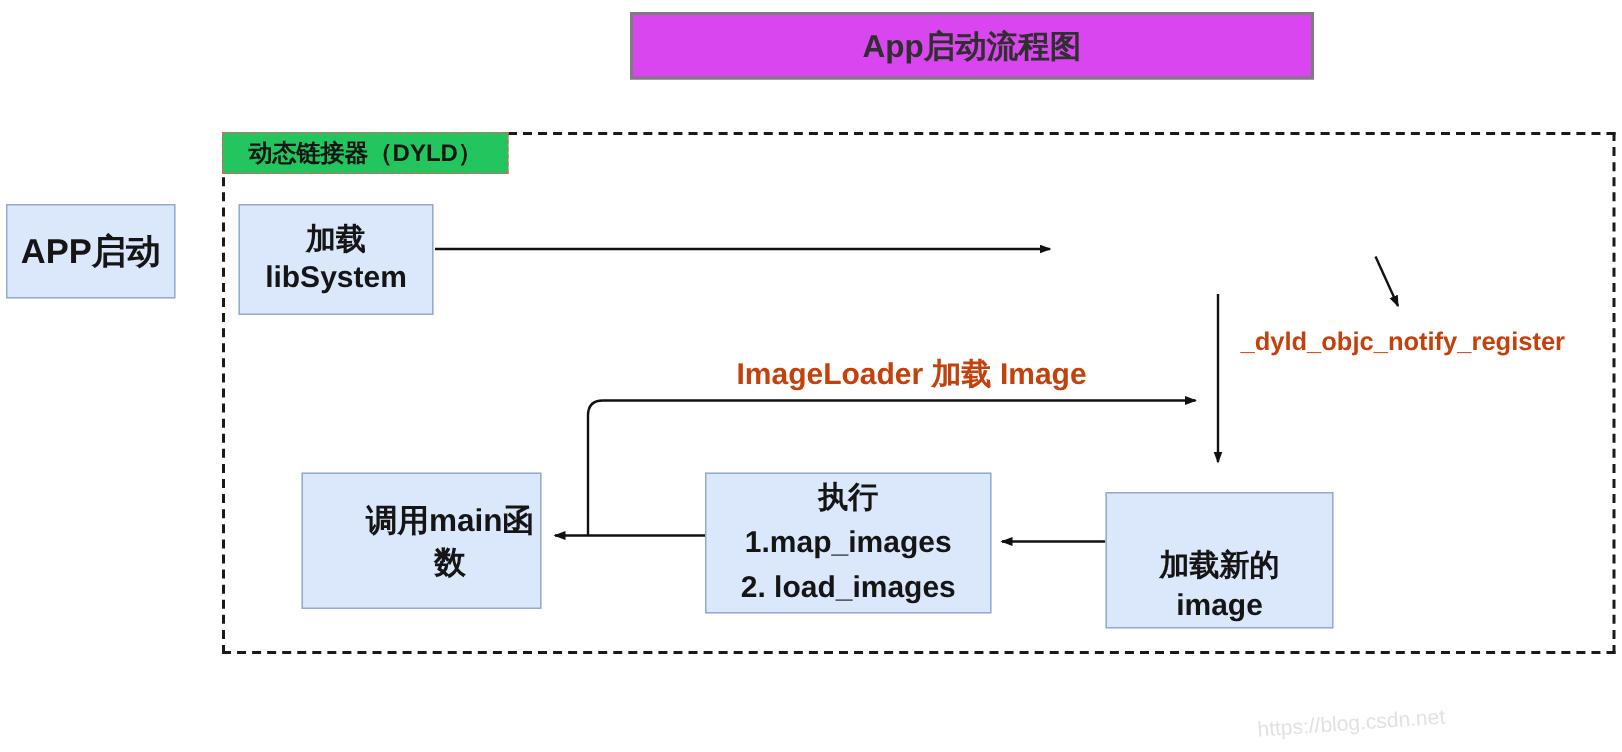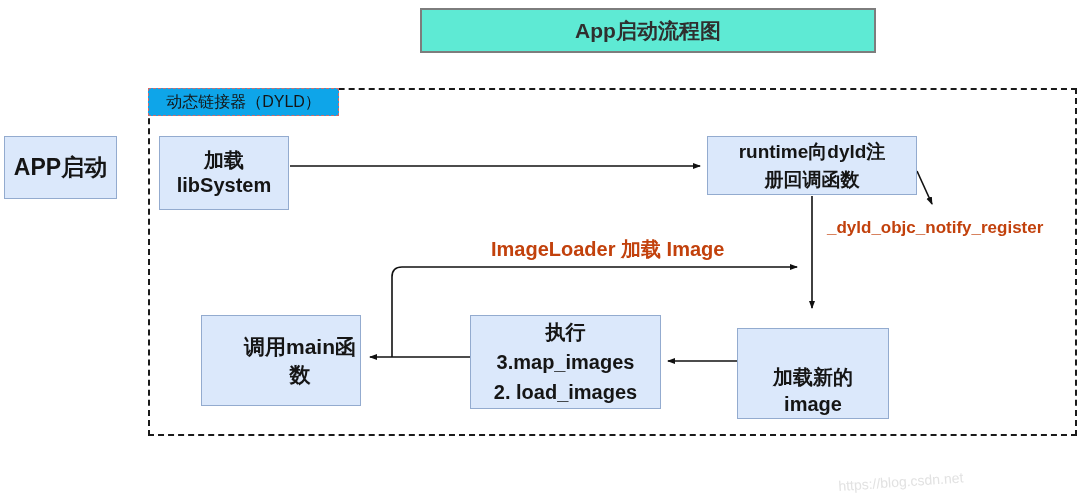--- a/index.html
+++ b/index.html
@@ -7,30 +7,30 @@
     position:relative; width:1081px; height:501px; background:#ffffff;
     font-family:"Liberation Sans", sans-serif; overflow:hidden;
   }
   .connectors { position:absolute; left:0; top:0; z-index:1; }
   .box {
     position:absolute; z-index:2; display:flex; flex-direction:column;
     align-items:center; justify-content:center; text-align:center;
     font-weight:bold; color:#151515; box-sizing:border-box;
   }
   .blue  { background:#dbe8fb; border:1px solid #93abcf; }
-  .gray  { background:#5eead4; border:2px solid #7d7d7d; }
+  .gray  { background:#d946ef; border:2px solid #7d7d7d; }
   .dashed-group {
     position:absolute; z-index:0; left:148px; top:88px; width:929px; height:348px;
     border:2px dashed #1a1a1a; box-sizing:border-box; background:transparent;
   }
   .dyld-label {
     position:absolute; z-index:3; left:148px; top:88px; width:191px; height:28px;
-    background:#0ea5e9; border:1.5px dashed #d06a6a; box-sizing:border-box;
+    background:#22c55e; border:1.5px dashed #d06a6a; box-sizing:border-box;
     display:flex; align-items:center; justify-content:center;
-    font-weight:normal; font-size:16px; color:#151515;
+    font-weight:bold; font-size:16px; color:#151515;
   }
   .title-top    { left:420px; top:8px;   width:456px; height:45px; font-size:21px; color:#2f2f2f; }
   .title-bottom { left:419px; top:444px; width:457px; height:45px; font-size:21px; color:#2f2f2f; }
   .app-start      { left:4px;   top:136px; width:113px; height:63px; font-size:23px; }
   .load-libsystem { left:159px; top:136px; width:130px; height:74px; font-size:20px; line-height:1.25; }
   .runtime        { left:707px; top:136px; width:210px; height:59px; font-size:19px; line-height:1.45; }
   .call-main      { left:201px; top:315px; width:160px; height:91px; font-size:21px;padding-left:38px; }
   .execute        { left:470px; top:315px; width:191px; height:94px; font-size:20px; line-height:1.5; }
   .load-new-image { left:737px; top:328px; width:152px; height:91px; font-size:20px; line-height:1.35;justify-content:flex-end; }
   .edge-label {
@@ -78,32 +78,28 @@
 
   <div class="box blue app-start">
     <span>APP启动</span>
   </div>
 
   <div class="box blue load-libsystem">
     <div>加载</div>
     <div>libSystem</div>
   </div>
 
-  <div class="box blue runtime">
-    <div>runtime向dyld注</div>
-    <div>册回调函数</div>
-  </div>
 
   <div class="box blue call-main">
     <span>调用main函数</span>
   </div>
 
   <div class="box blue execute">
     <div>执行</div>
-    <div>3.map_images</div>
+    <div>1.map_images</div>
     <div>2. load_images</div>
   </div>
 
   <div class="box blue load-new-image">
     <div>加载新的</div>
     <div>image</div>
   </div>
 
   <div class="edge-label dyld-notify">_dyld_objc_notify_register</div>
 

